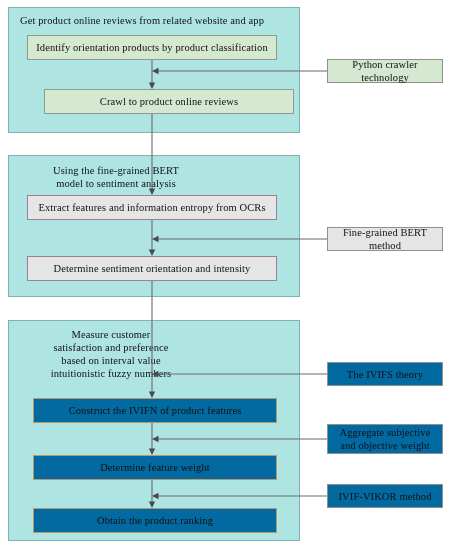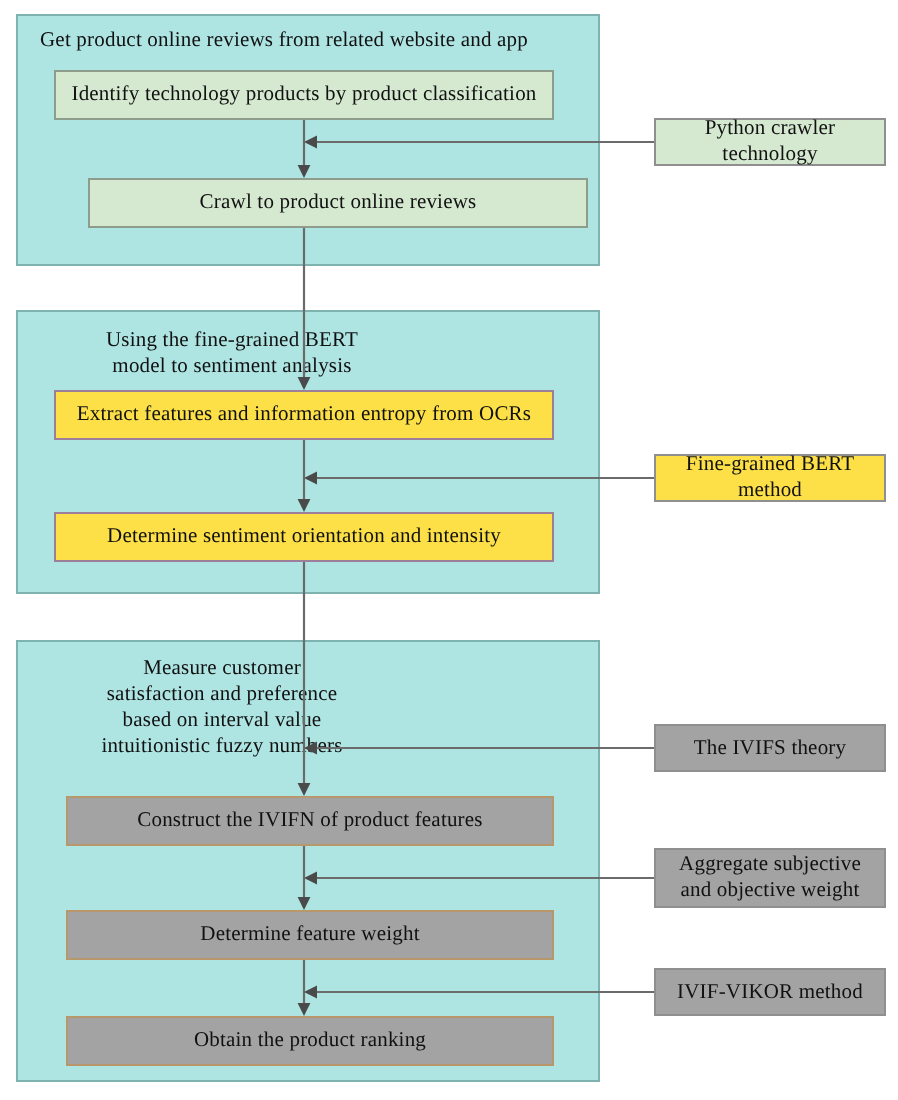--- a/index.html
+++ b/index.html
@@ -51,22 +51,22 @@
     display: flex;
     align-items: center;
     justify-content: center;
     text-align: center;
     font-size: 10.5px;
     line-height: 13px;
     color: #111111;
     letter-spacing: 0.1px;
   }
   .green  { background: #d5e8d0; border-color: #8e9c8b; }
-  .purple { background: #fde047; border-color: #9b7f9b; }
-  .orange { background: #a3a3a3; border-color: #b8976a; }
+  .purple { background: #e5e5e5; border-color: #9b7f9b; }
+  .orange { background: #0369a1; border-color: #b8976a; }
   
   .sbox {
     position: absolute;
     box-sizing: border-box;
     border: 1px solid #8f8f8f;
     display: flex;
     align-items: center;
     justify-content: center;
     text-align: center;
     font-size: 10.5px;
@@ -92,21 +92,21 @@
 </style>
 </head>
 <body>
 
 <div id="canvas">
 
   <div class="stage" style="left:8px; top:7px; width:292px; height:126px;"></div>
 
   <div class="stage-title left" style="left:20px; top:14px; width:270px;">Get product online reviews from related website and app</div>
 
-  <div class="pbox green" style="left:27px; top:35px; width:250px; height:25px;">Identify technology products by product classification</div>
+  <div class="pbox green" style="left:27px; top:35px; width:250px; height:25px;">Identify orientation products by product classification</div>
 
   <div class="pbox green" style="left:27px; top:89px; width:250px; height:25px;margin-left:17px;">Crawl to product online reviews</div>
 
   <div class="sbox green" style="left:327px; top:59px; width:116px; height:24px;">Python crawler technology</div>
 
   <div class="stage" style="left:8px; top:155px; width:292px; height:142px;"></div>
 
   <div class="stage-title center" style="left:18px; top:164px; width:196px;text-align:center;">Using the fine-grained BERT
 model to sentiment analysis</div>
 

